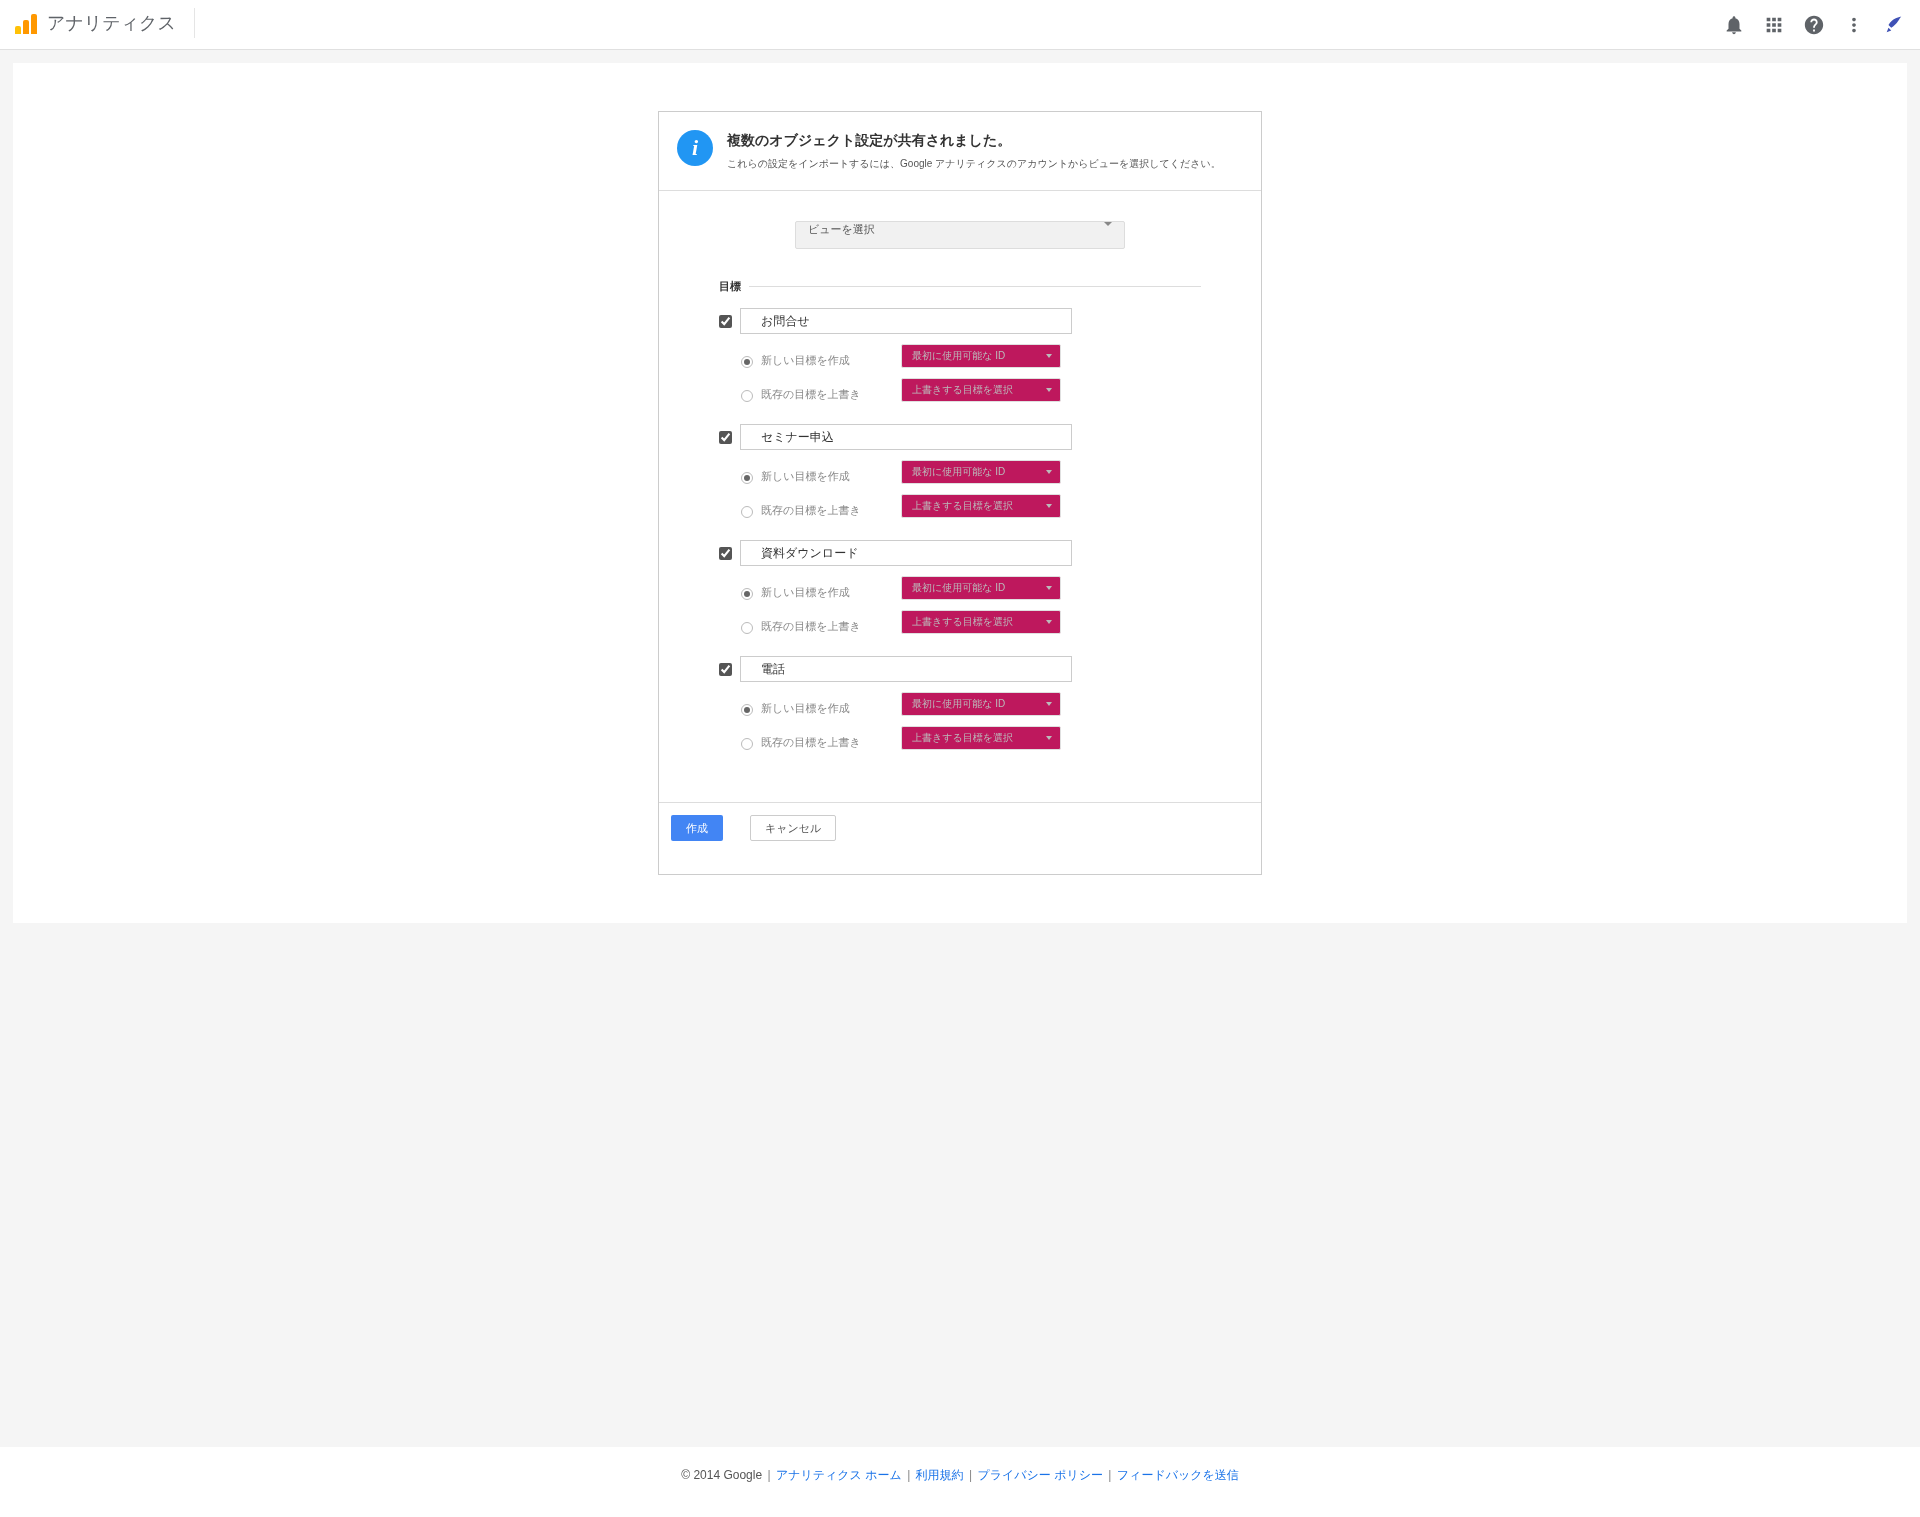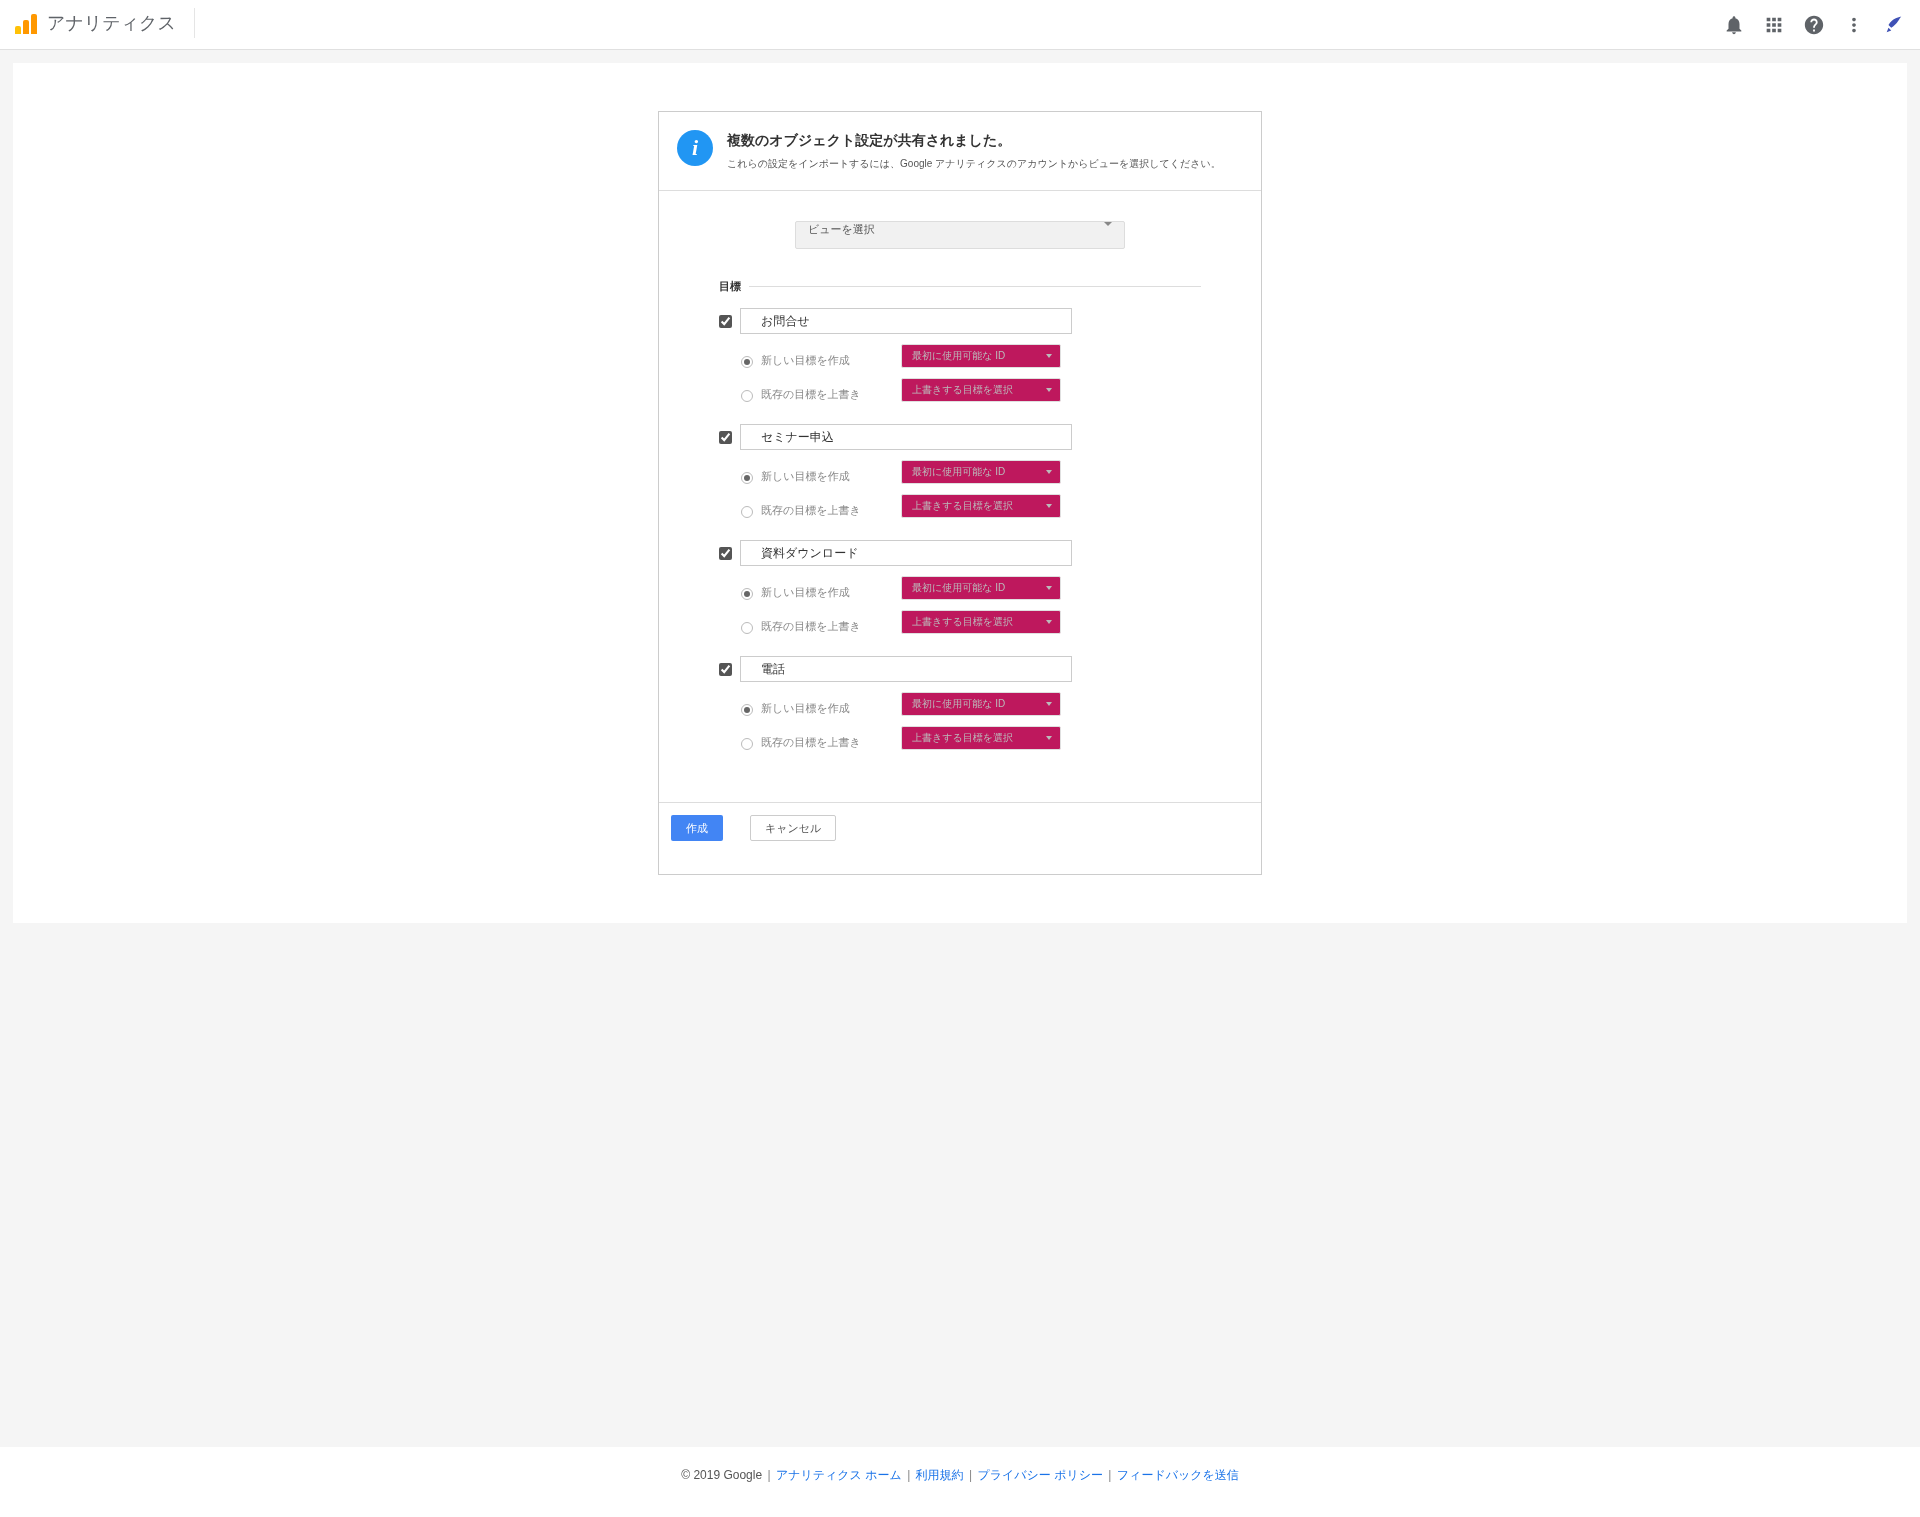--- a/index.html
+++ b/index.html
@@ -240,21 +240,21 @@
       <div class="card-footer">
         <button class="btn btn-primary">作成</button>
         <button class="btn btn-secondary">キャンセル</button>
       </div>
 
     </div>
   </div>
 </div>
 
 <div class="page-footer">
-  <span>© 2019 Google</span>
+  <span>© 2014 Google</span>
   <span class="sep">|</span>
   <a href="#">アナリティクス ホーム</a>
   <span class="sep">|</span>
   <a href="#">利用規約</a>
   <span class="sep">|</span>
   <a href="#">プライバシー ポリシー</a>
   <span class="sep">|</span>
   <a href="#">フィードバックを送信</a>
 </div>
 

